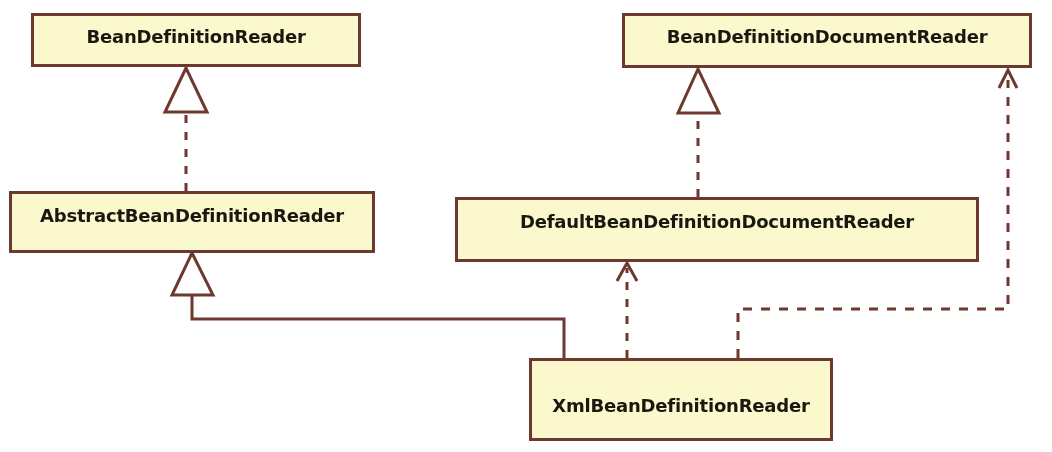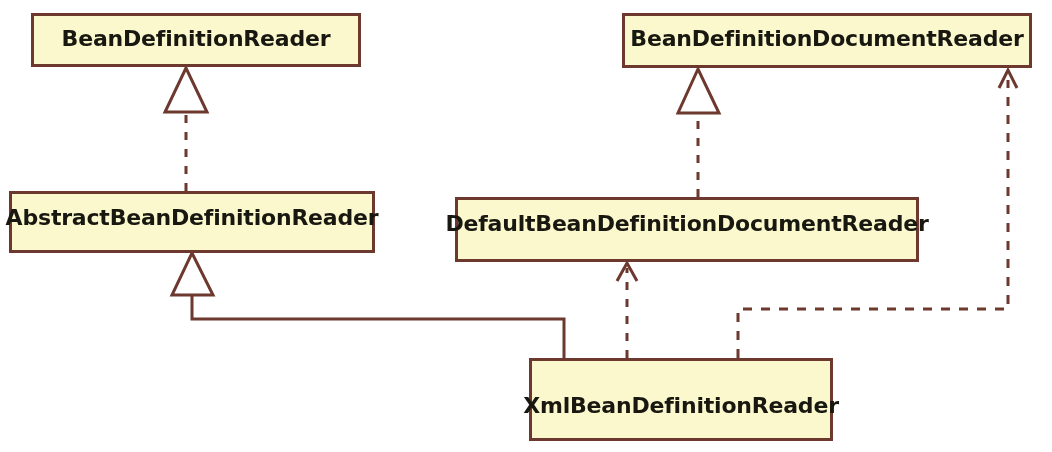--- a/index.html
+++ b/index.html
@@ -27,21 +27,21 @@
     box-sizing: border-box;
     background: #fbf8ce;
     border: 3px solid #6d382d;
     display: flex;
     justify-content: center;
     align-items: flex-start;
     z-index: 2;
   }
   .uml-class-name {
     font-weight: bold;
-    font-size: 22px;
+    font-size: 18px;
     line-height: 1;
     color: #181810;
     white-space: nowrap;
     letter-spacing: -0.2px;
   }
 </style>
 </head>
 <body>
 
 <div id="diagram-root">
@@ -79,21 +79,21 @@
   </div>
 
   <div class="uml-class" style="left:622px; top:13px; width:410px; height:55px;">
     <span class="uml-class-name" style="margin-top:12px;">BeanDefinitionDocumentReader</span>
   </div>
 
   <div class="uml-class" style="left:9px; top:191px; width:366px; height:62px;text-align:right;">
     <span class="uml-class-name" style="margin-top:13px;">AbstractBeanDefinitionReader</span>
   </div>
 
-  <div class="uml-class" style="left:455px; top:197px; width:464px; height:65px;">
+  <div class="uml-class" style="left:455px; top:197px; width:524px; height:65px;">
     <span class="uml-class-name" style="margin-top:13px;">DefaultBeanDefinitionDocumentReader</span>
   </div>
 
   <div class="uml-class" style="left:529px; top:358px; width:304px; height:83px;align-items:center;">
     <span class="uml-class-name" style="margin-top:13px;">XmlBeanDefinitionReader</span>
   </div>
 
 </div>
 
 </body></html>

